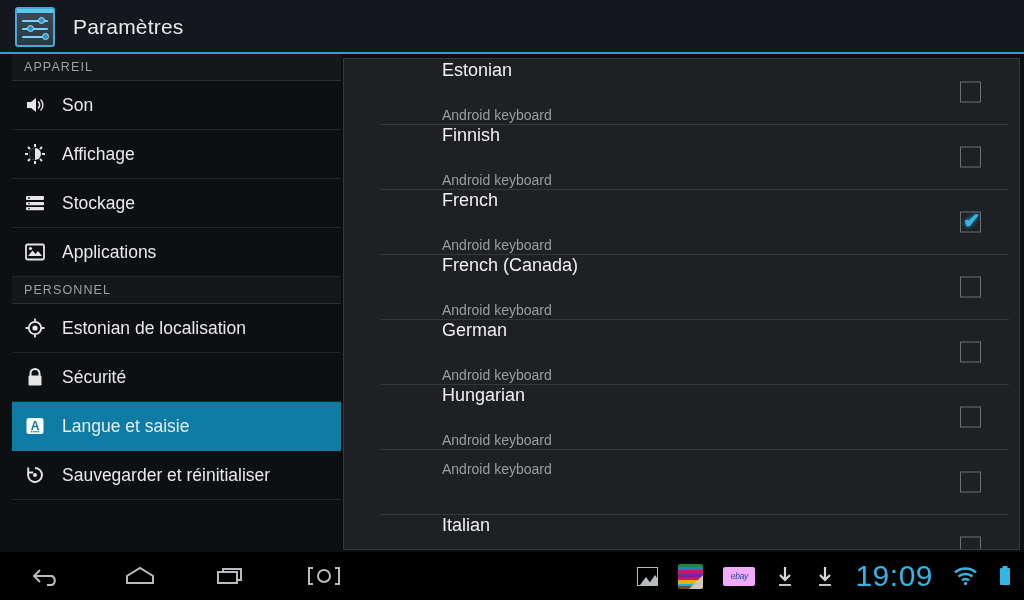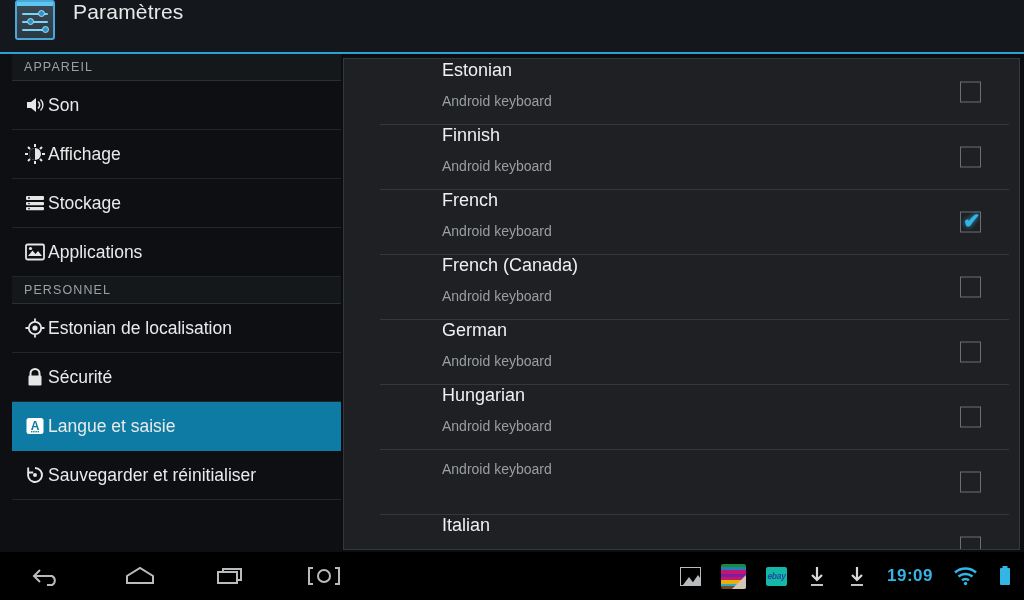--- a/index.html
+++ b/index.html
@@ -8,21 +8,21 @@
     background:#000;
     font-family:"Liberation Sans", sans-serif;
     overflow:hidden;
   }
   #app { position:relative; width:1024px; height:600px; background:#0b0d10; }
 
   
   .header {
     position:absolute; left:0; top:0; width:1024px; height:54px;
     background:#14181c;
-    display:flex; 
+    display:flex; align-items:center;
   }
   .header-icon {
     width:40px; height:40px; margin-left:15px;
     border:2px solid #4aa8d8; border-radius:3px;
     background:linear-gradient(#3a4b57,#2b3942);
     position:relative; flex:0 0 auto;
   }
   .header-icon .topbar {
     position:absolute; left:0; right:0; top:0; height:4px; background:#5dc7f0;
   }
@@ -56,32 +56,32 @@
     height:26px; display:flex; align-items:center;
     padding-left:12px; color:#9aa0a4; font-size:12.5px;
     letter-spacing:1.1px; background:#15181b;
   }
   .sb-sep { height:1px; background:#2b2f33; }
   .sb-item {
     height:49px; display:flex; align-items:center; padding-left:12px;
     border-bottom:1px solid #232629; background:#0d0f12;
   }
   .sb-item.selected { background:#0d7ba4; border-bottom-color:#0d7ba4; }
-  .sb-label { color:#eaeaea; font-size:17.5px; margin-left:2px; font-weight:400; }
+  .sb-label { color:#eaeaea; font-size:17.5px; margin-left:16px; font-weight:400; }
   .sb-ic { width:22px; height:22px; flex:0 0 auto; position:relative; }
   .sb-ic svg { display:block; }
 
   
   .content {
     position:absolute; left:343px; top:58px; width:677px; height:492px;
     background:#1e2024; border:1px solid #34383c; overflow:hidden;
   }
   .row {
     position:relative; height:65px; padding-left:98px;
-    display:flex; flex-direction:column; justify-content:flex-start;
+    display:flex; flex-direction:column; justify-content:space-between;
   }
   .row + .row::before {
     content:""; position:absolute; left:36px; right:10px; top:0;
     height:1px; background:#34383c;
   }
   .row-title { color:#f0f0f0; font-size:18px; line-height:22px; }
   .row-sub { color:#9a9ea1; font-size:14px; line-height:18px; margin-top:11px; }
   .cb {
     position:absolute; right:38px; top:50%; transform:translateY(-50%);
     width:21px; height:21px; border:1.5px solid #6a6f73; background:transparent;
@@ -96,35 +96,35 @@
   .sysbar {
     position:absolute; left:0; bottom:0; width:1024px; height:48px;
     background:#000; display:flex; align-items:center;
   }
   .navgroup { display:flex; align-items:center; gap:52px; margin-left:28px; }
   .navbtn { width:40px; height:30px; display:flex; align-items:center; justify-content:center; }
   .statusgroup {
     margin-left:auto; display:flex; align-items:center; gap:20px; margin-right:12px;
   }
   .st-ic { display:flex; align-items:center; justify-content:center; }
-  .clock { color:#33b5e5; font-size:17px; letter-spacing:0.5px;font-weight:bold; }
+  .clock { color:#33b5e5; font-size:30px; letter-spacing:0.5px; }
   .books-ic {
     width:25px; height:25px; border-radius:2px; overflow:hidden; position:relative;
     background:linear-gradient(#1b8a3a 0 12%,#1f7fbf 12% 24%,#c2166f 24% 38%,
       #7b1fa2 38% 50%,#c2166f 50% 62%,#e8b000 62% 78%,#2aa8d8 78% 88%,#7a4a1f 88% 100%);
   }
   .books-ic::after {
     content:""; position:absolute; right:0; bottom:0;
     border-style:solid; border-width:0 0 14px 14px;
     border-color:transparent transparent #cfc6b8 transparent;
   }
   .ebay-ic {
-    width:21px; height:19px; background:#14b8a6; border-radius:2px;
+    width:32px; height:19px; background:#f0abfc; border-radius:2px;
     display:flex; align-items:center; justify-content:center;
-    font-size:8.5px; font-weight:bold; font-style:italic; color:#1b4fa0;
+    font-size:8.5px; font-weight:normal; font-style:italic; color:#1b4fa0;
     letter-spacing:-0.3px;
   }
   .pic-ic {
     width:21px; height:19px; border:1.5px solid #b9bcbe; position:relative; overflow:hidden;
   }
   .pic-ic::before {
     content:""; position:absolute; left:2px; bottom:0; width:0; height:0;
     border-style:solid; border-width:0 6px 8px 6px;
     border-color:transparent transparent #b9bcbe transparent;
   }

